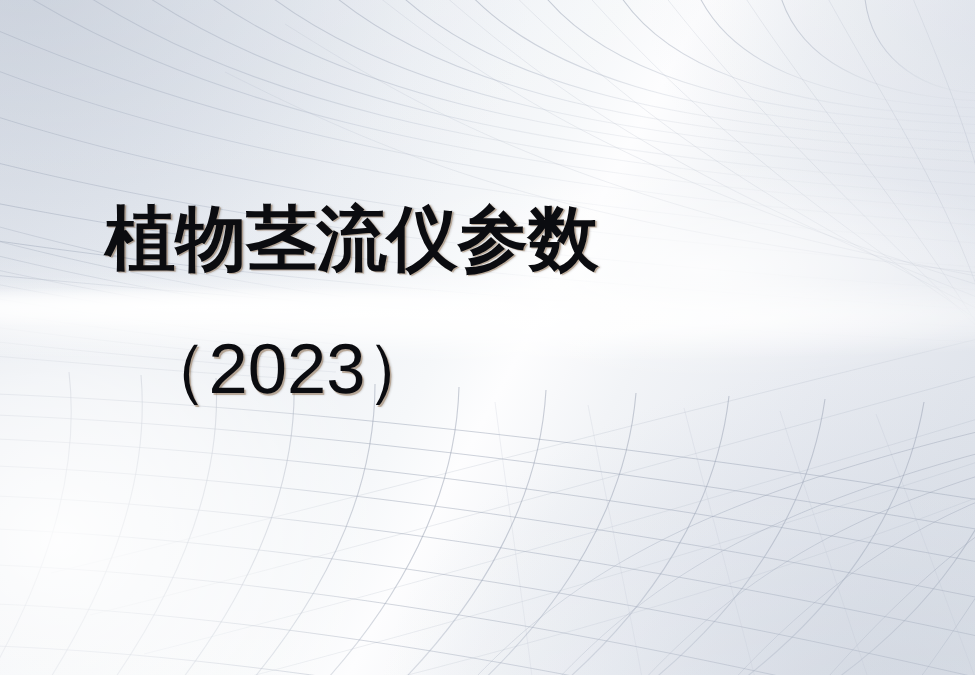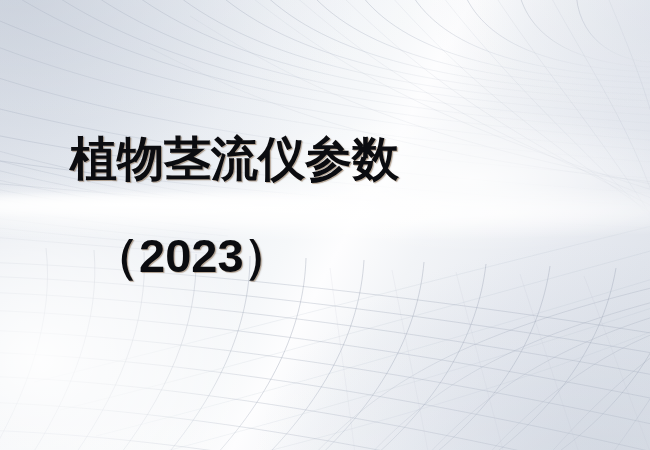--- a/index.html
+++ b/index.html
@@ -122,25 +122,25 @@
     letter-spacing: 0px;
     color: #0b0c10;
     white-space: nowrap;
     text-shadow:
        1px 1px 0 rgba(120,70,20,0.30),
        1.6px 1.2px 1.4px rgba(60,45,30,0.20);
   }
   .slide-subtitle {
     position: absolute;
     left: 92px;
-    top: 228px;
+    top: 218px;
     margin: 0;
     font-size: 47px;
     line-height: 56px;
-    font-weight: bold;
+    font-weight: normal;
     letter-spacing: 0px;
     color: #0b0c10;
     white-space: nowrap;
     text-shadow:
        1px 1px 0 rgba(120,70,20,0.30),
        1.6px 1.2px 1.4px rgba(60,45,30,0.20);
   }
 </style>
 </head>
 <body>

